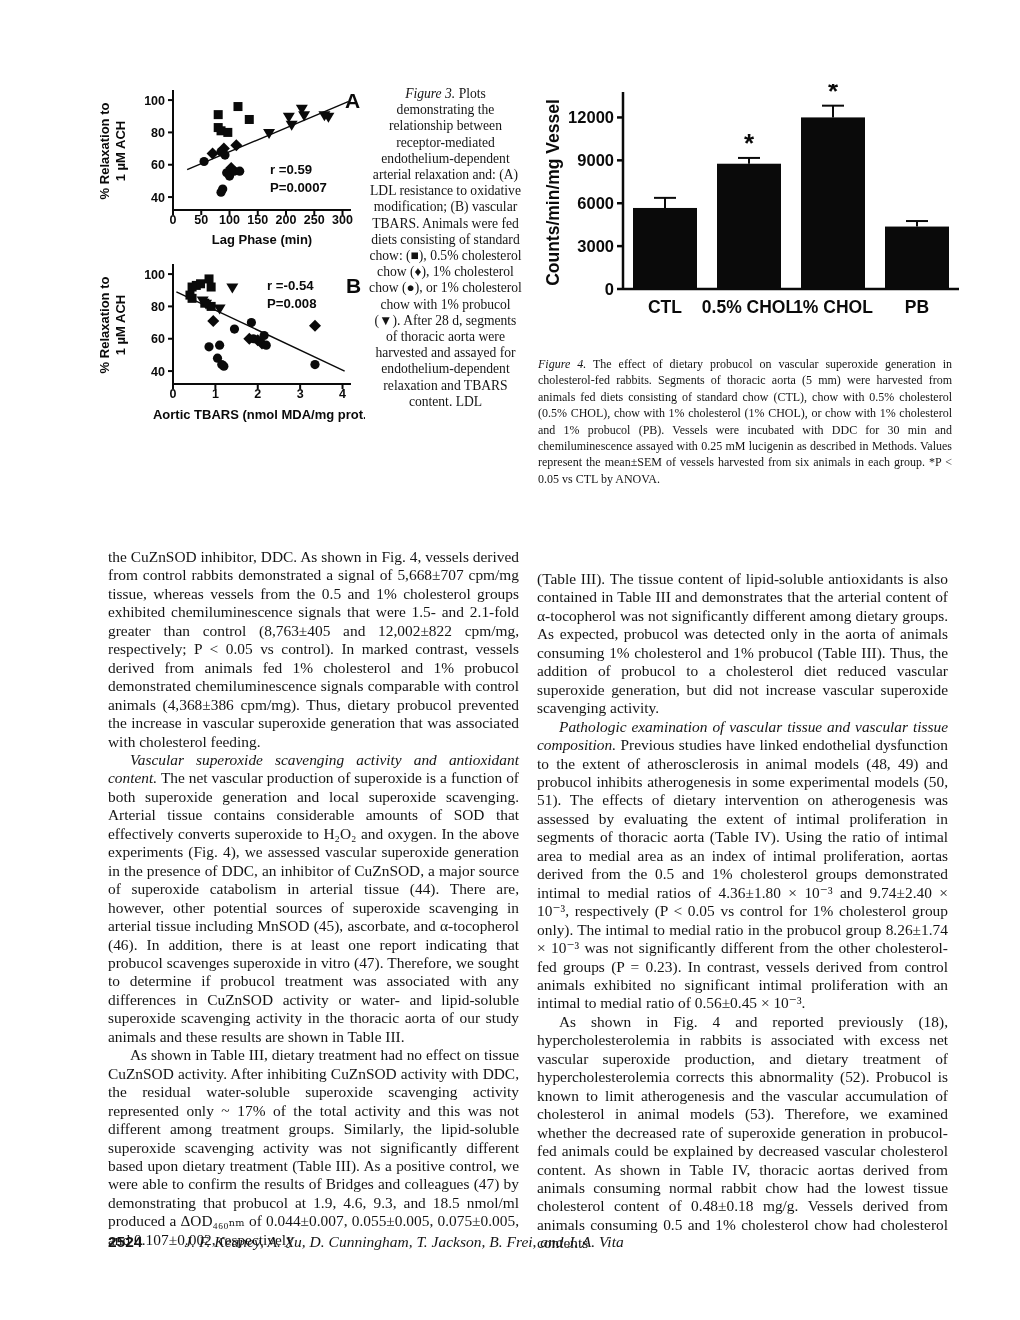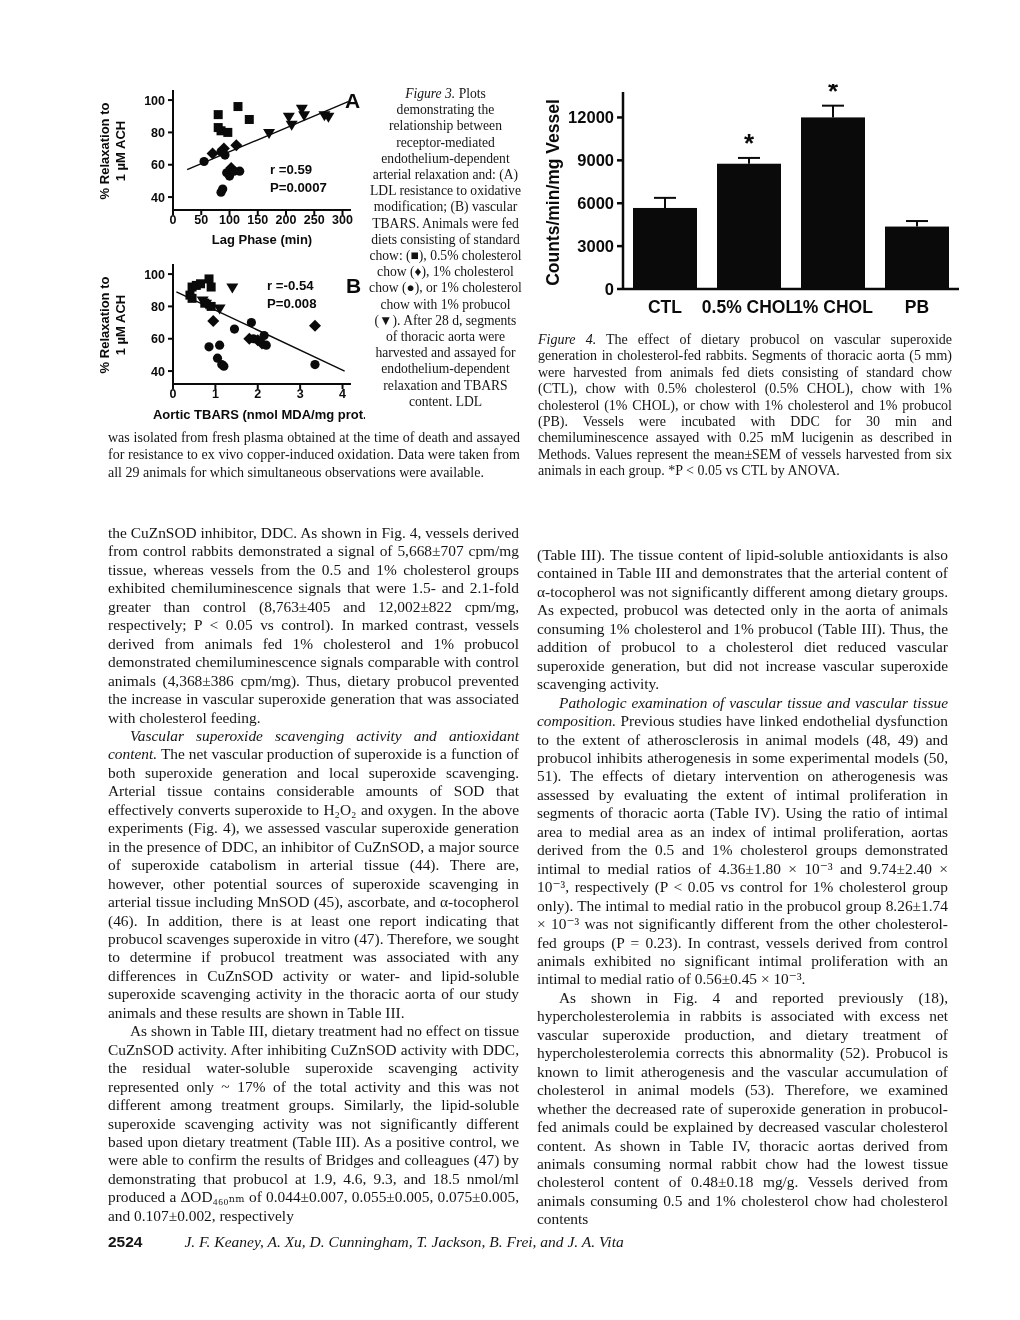--- a/index.html
+++ b/index.html
@@ -13,26 +13,26 @@
   
   .fig3-side {
     left:368px; top:86px; width:155px;
     font-size:13.6px; line-height:16.2px; text-align:center;
   }
   .fig3-bottom {
     left:108px; top:429px; width:412px;
     font-size:14px; line-height:17.4px; text-align:justify;
   }
   .fig4-cap {
-    left:538px; top:332px; width:414px;
-    font-size:14px; line-height:16.4px; text-align:justify;
+    left:538px; top:356px; width:414px;
+    font-size:12px; line-height:16.4px; text-align:justify;
   }
   
   .col {
-    width:411px; font-size:15.4px; line-height:18.45px; text-align:justify;
+    width:411px; font-size:15.4px; line-height:18.45px; text-align:justify;margin-top:24px;
   }
   .col-left  { left:108px; top:524px; }
   .col-right { left:537px; top:546px; }
   .para { margin:0; }
   .para.ind { text-indent:22px; }
   
   svg.chart { display:block; }
   svg.chart text {
     font-family:"Liberation Sans","DejaVu Sans",sans-serif;
     fill:#0a0a0a;
@@ -166,21 +166,20 @@
       <path d="M 105.05714285714285 41.67808219178082 L 117.05714285714285 41.67808219178082 L 111.05714285714285 51.67808219178082 Z" fill="#0a0a0a"></path>
       <path d="M 118.61904761904762 46.52739726027397 L 130.61904761904762 46.52739726027397 L 124.61904761904762 56.52739726027397 Z" fill="#0a0a0a"></path>
       <path d="M 131.33333333333331 25.513698630136986 L 143.33333333333331 25.513698630136986 L 137.33333333333331 35.513698630136986 Z" fill="#0a0a0a"></path>
       <text x="172" y="32" font-size="13.2" font-weight="bold">r =-0.54</text>
       <text x="172" y="50" font-size="13.2" font-weight="bold">P=0.008</text>
       <text x="251" y="35" font-size="21" font-weight="bold">B</text>
     </svg>
 
   <div class="abs fig3-side"><span class="ital">Figure 3.</span> <span>Plots demonstrating the relationship between receptor-mediated endothelium-dependent arterial relaxation and: (A) LDL resistance to oxidative modification; (B) vascular TBARS. Animals were fed diets consisting of standard chow: (■), 0.5% cholesterol chow (♦), 1% cholesterol chow (●), or 1% cholesterol chow with 1% probucol (▼). After 28 d, segments of thoracic aorta were harvested and assayed for endothelium-dependent relaxation and TBARS content. LDL</span></div>
 
-  <div class="abs fig3-bottom"><span>was isolated from fresh plasma obtained at the time of death and assayed for resistance to ex vivo copper-induced oxidation. Data were taken from all 29 animals for which simultaneous observations were available.</span></div>
 
   <svg id="fig4" class="chart abs plotBar" width="432" height="256" viewBox="0 0 432 256">
       <line x1="88" y1="8" x2="88" y2="205" stroke="#0a0a0a" stroke-width="2.5"></line>
       <line x1="88" y1="205" x2="424" y2="205" stroke="#0a0a0a" stroke-width="2.5"></line>
       <line x1="82" y1="205" x2="88" y2="205" stroke="#0a0a0a" stroke-width="2.5"></line>
       <text x="79" y="210.5" text-anchor="end" font-size="16.5" font-weight="bold">0</text>
       <line x1="82" y1="162.11111111111111" x2="88" y2="162.11111111111111" stroke="#0a0a0a" stroke-width="2.5"></line>
       <text x="79" y="167.61111111111111" text-anchor="end" font-size="16.5" font-weight="bold">3000</text>
       <line x1="82" y1="119.22222222222223" x2="88" y2="119.22222222222223" stroke="#0a0a0a" stroke-width="2.5"></line>
       <text x="79" y="124.72222222222223" text-anchor="end" font-size="16.5" font-weight="bold">6000</text>

